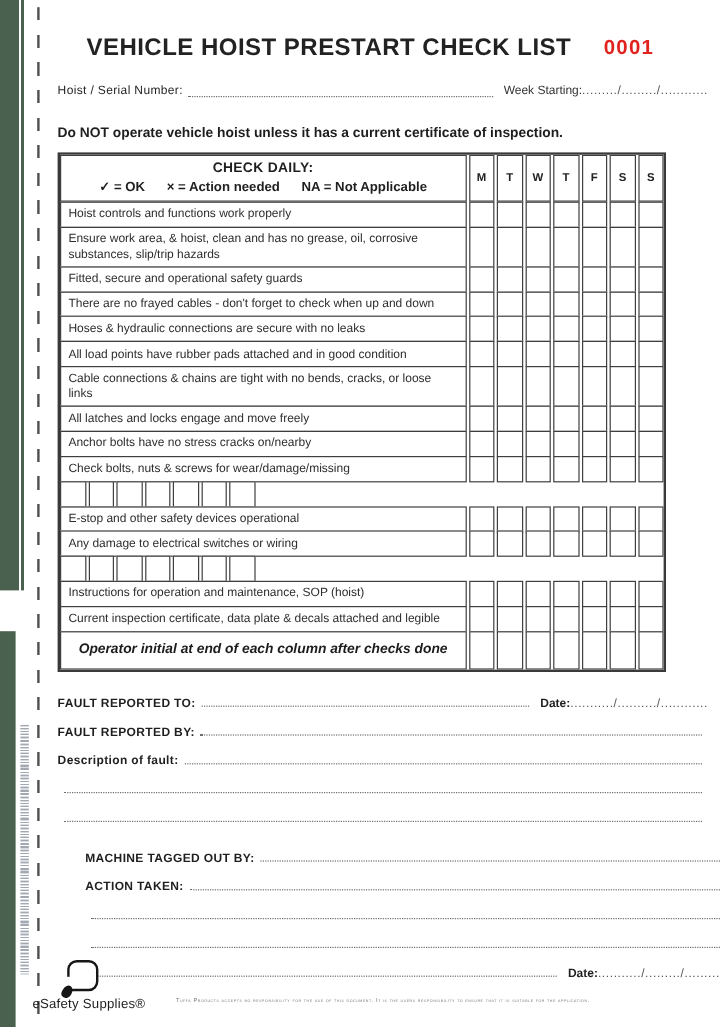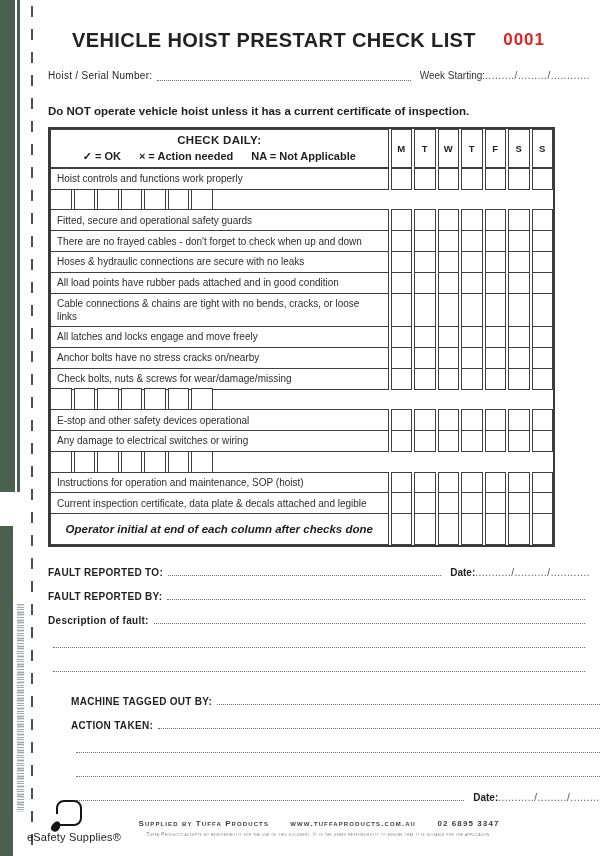--- a/index.html
+++ b/index.html
@@ -126,20 +126,21 @@
         <div class="tdesc">Hoist controls and functions work properly</div>
         <div class="tday"></div>
         <div class="tday"></div>
         <div class="tday"></div>
         <div class="tday"></div>
         <div class="tday"></div>
         <div class="tday"></div>
         <div class="tday"></div>
       </div>
       <div class="trow item-row">
+        <div class="tdesc">Ensure work area, &amp; hoist, clean and has no grease, oil, corrosive substances, slip/trip hazards</div>
         <div class="tday"></div>
         <div class="tday"></div>
         <div class="tday"></div>
         <div class="tday"></div>
         <div class="tday"></div>
         <div class="tday"></div>
         <div class="tday"></div>
       </div>
       <div class="trow item-row">
         <div class="tdesc">Fitted, secure and operational safety guards</div>
@@ -330,24 +331,19 @@
         <span class="dotfill"></span>
       </div>
     <div class="fline">
       <span class="dotfill"></span>
       <span class="date-label">Date:</span>
       <span class="dots-text">.........../........./.............</span>
     </div>
   </div>
 
   <div class="footer">
-    <div class="supplier-line">
-      <span>Supplied by Tuffa Products</span>
-      <span>www.tuffaproducts.com.au</span>
-      <span>02 6895 3347</span>
-    </div>
     <div class="disclaimer">Tuffa Products accepts no responsibility for the use of this document. It is the users responsibility to ensure that it is suitable for the application.</div>
   </div>
 
 </div>
 
 <div class="logo"></div>
 <div class="logo-text">eSafety Supplies®</div>
 
 </body></html>

